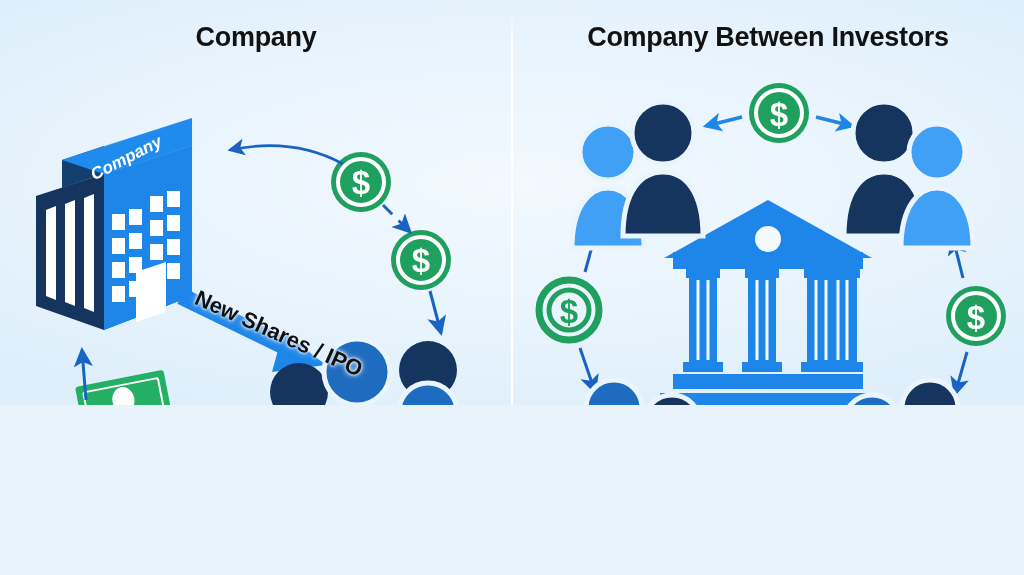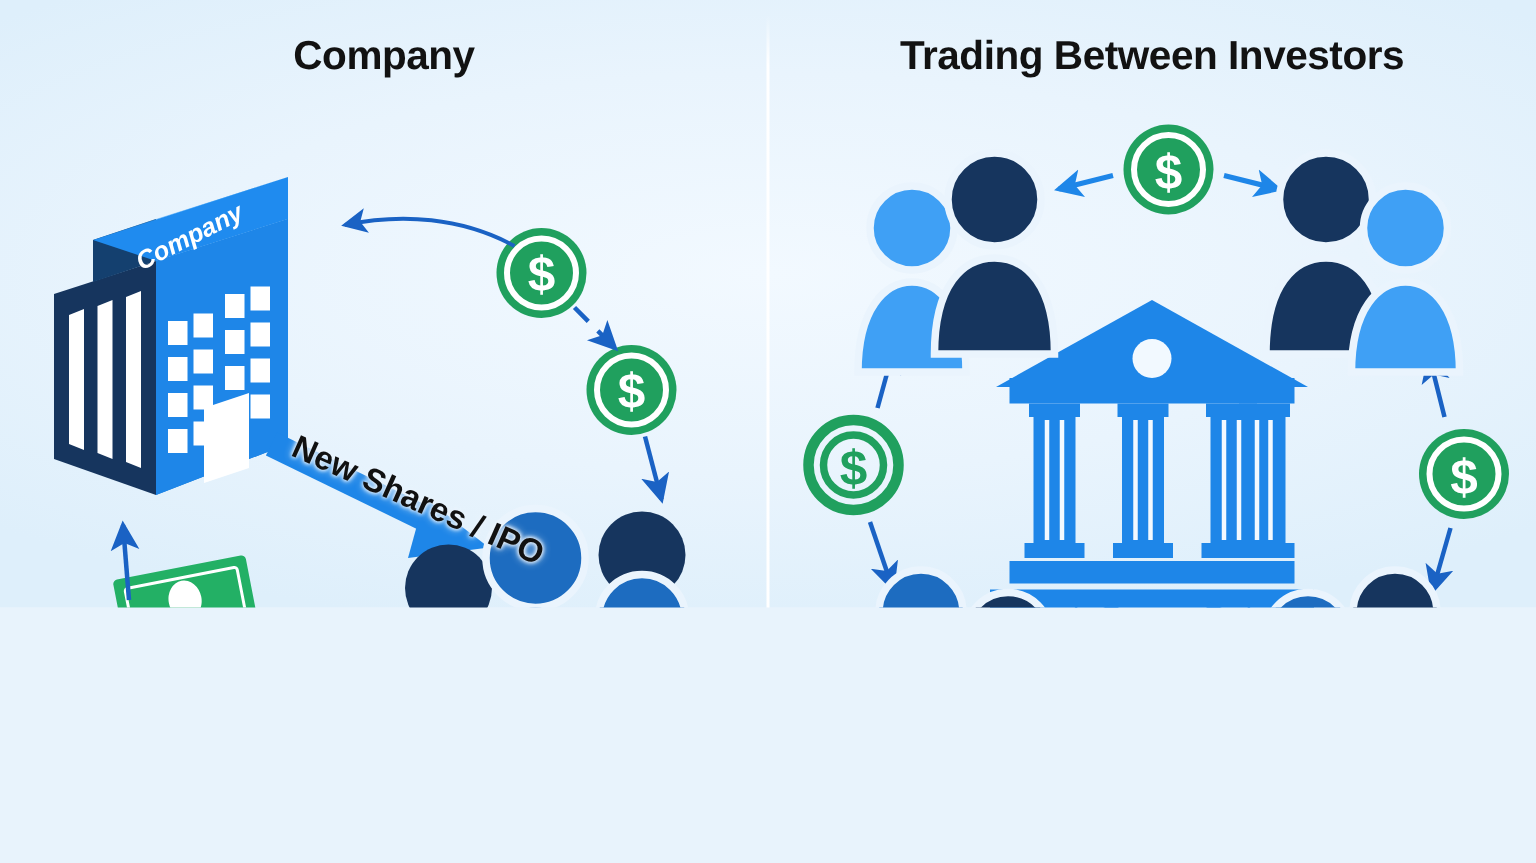--- a/index.html
+++ b/index.html
@@ -46,21 +46,21 @@
 </head>
 <body>
 
 <div id="stage">
 
   <div id="bg"></div>
 
   <div class="divider"></div>
 
   <div class="title" id="title-left">Company</div>
-  <div class="title" id="title-right">Trading Between Investors</div>
+  <div class="title" id="title-right">Company Between Investors</div>
 
   <svg class="svg-layer" viewBox="0 0 1024 575">
     <defs>
       <marker id="ah-blue" markerWidth="7" markerHeight="7" refX="5.6" refY="3.5" orient="auto">
         <path d="M0,0.3 L6.6,3.5 L0,6.7 L1.6,3.5 Z" fill="#1e86e8"></path>
       </marker>
       <marker id="ah-navy" markerWidth="7" markerHeight="7" refX="5.6" refY="3.5" orient="auto">
         <path d="M0,0.3 L6.6,3.5 L0,6.7 L1.6,3.5 Z" fill="#1a62c4"></path>
       </marker>
       <marker id="ah-big" markerWidth="6" markerHeight="6" refX="4.6" refY="3" orient="auto">

